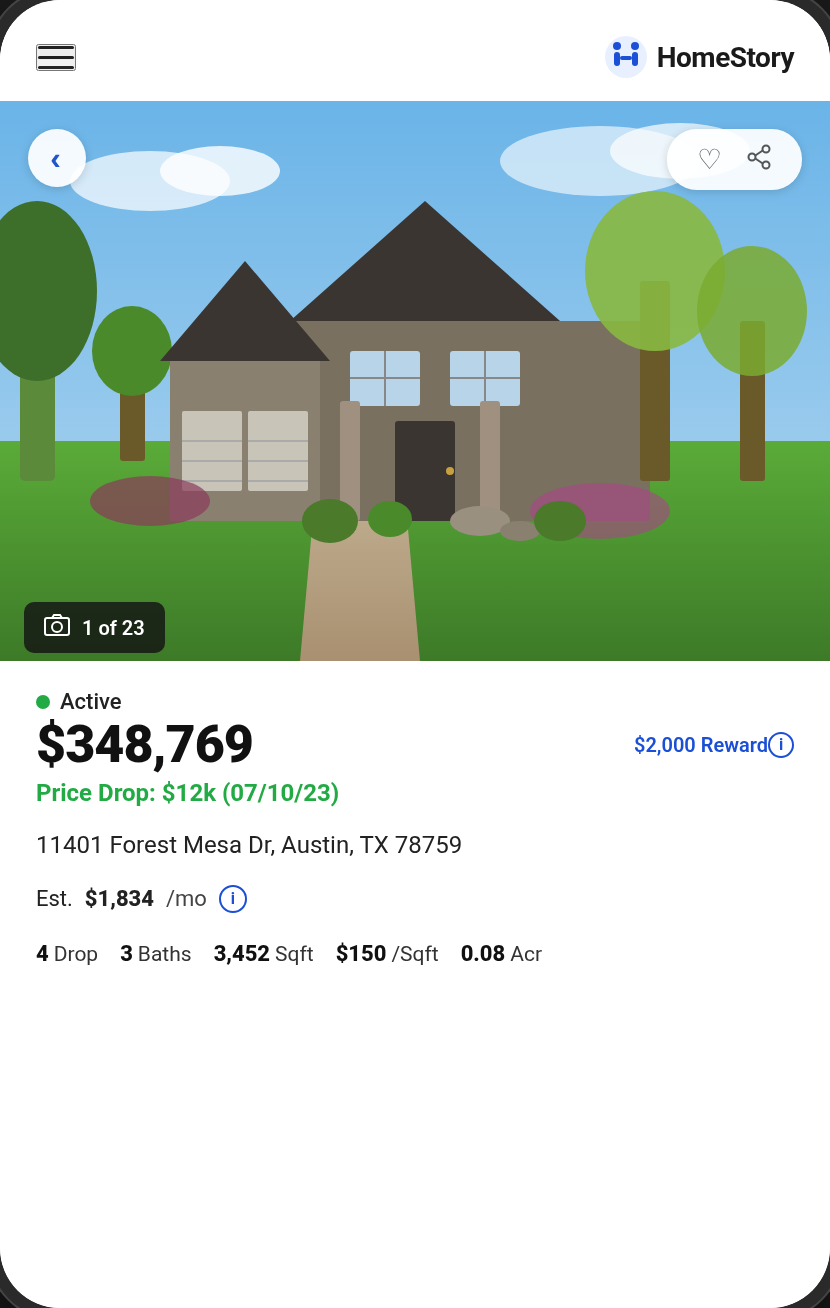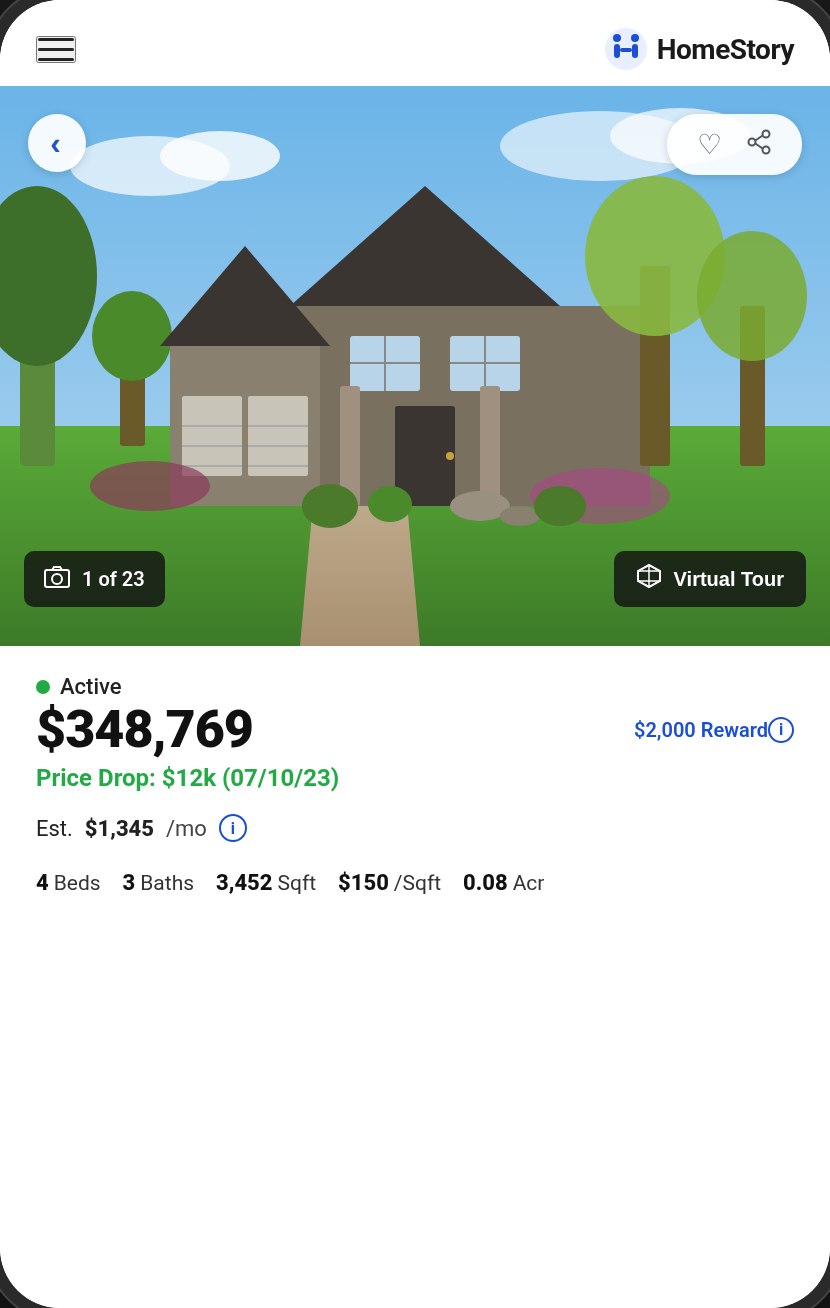--- a/index.html
+++ b/index.html
@@ -30,22 +30,23 @@
       overflow-x: hidden;
       background: #fff;
       border-radius: 60px;
     }
 
     
     .header {
       display: flex;
       align-items: center;
       justify-content: space-between;
-      padding: 28px 36px 16px 36px;
+      padding: 28px 36px 23px 36px;
       background: #fff;
+      margin-top: 8px;
     }
 
     .hamburger-icon {
       display: flex;
       flex-direction: column;
       gap: 7px;
       cursor: pointer;
     }
     .hamburger-icon span {
       display: block;
@@ -135,21 +136,21 @@
       color: #666;
     }
 
     .share-icon {
       font-size: 24px;
       color: #555;
     }
 
     .img-bottom-bar {
       position: absolute;
-      bottom: 39px;
+      bottom: 8px;
       left: 0;
       right: 0;
       display: flex;
       justify-content: space-between;
       padding: 0 24px;
     }
 
     .photo-counter {
       background: rgba(20,20,20,0.82);
       color: #fff;
@@ -467,63 +468,53 @@
         <div class="photo-counter">
           <span class="photo-icon">
             <svg width="26" height="22" viewBox="0 0 26 22" fill="none" xmlns="http://www.w3.org/2000/svg">
               <rect x="1" y="4" width="24" height="17" rx="2" stroke="white" stroke-width="2"></rect>
               <circle cx="13" cy="13" r="5" stroke="white" stroke-width="2"></circle>
               <path d="M8 4 L10 1 H16 L18 4" stroke="white" stroke-width="2"></path>
             </svg>
           </span>
           <span>1 of 23</span>
         </div>
-        <button class="virtual-tour-btn">
-          <span class="cube-icon">
-            <svg width="26" height="26" viewBox="0 0 26 26" fill="none" xmlns="http://www.w3.org/2000/svg">
-              <polygon points="13,2 24,8 24,18 13,24 2,18 2,8" stroke="white" stroke-width="2" fill="none"></polygon>
-              <line x1="13" y1="2" x2="13" y2="24" stroke="white" stroke-width="1.5"></line>
-              <line x1="2" y1="8" x2="24" y2="8" stroke="white" stroke-width="1.5"></line>
-              <line x1="2" y1="18" x2="24" y2="18" stroke="white" stroke-width="1.5"></line>
-            </svg>
-          </span>
-          <span>Virtual Tour</span>
-        </button>
       </div>
     </div>
 
     <div class="content">
 
       <div class="status-row">
         <div class="status-dot"></div>
         <span class="status-label">Active</span>
       </div>
 
       <div class="price-reward-row">
         <span class="price">$348,769</span>
         <div class="reward-area">
           <span class="reward-text">$2,000 Reward</span>
           <div class="info-circle">i</div>
         </div>
       </div>
 
       <div class="price-drop">Price Drop: $12k (07/10/23)</div>
 
+      <div class="address">11401 Forest Mesa Dr, Austin, TX 78759</div>
 
       <div class="est-payment">
         <span>Est.</span>
-        <span class="bold">$1,345</span>
+        <span class="bold">$1,834</span>
         <span class="mo">/mo</span>
         <div class="info-circle-sm">i</div>
       </div>
 
       <div class="specs-row">
         <div class="spec-item">
           <span class="spec-num">4</span>
-          <span class="spec-label">Beds</span>
+          <span class="spec-label">Drop</span>
         </div>
         <div class="spec-item">
           <span class="spec-num">3</span>
           <span class="spec-label">Baths</span>
         </div>
         <div class="spec-item">
           <span class="spec-num">3,452</span>
           <span class="spec-label">Sqft</span>
         </div>
         <div class="spec-item">

